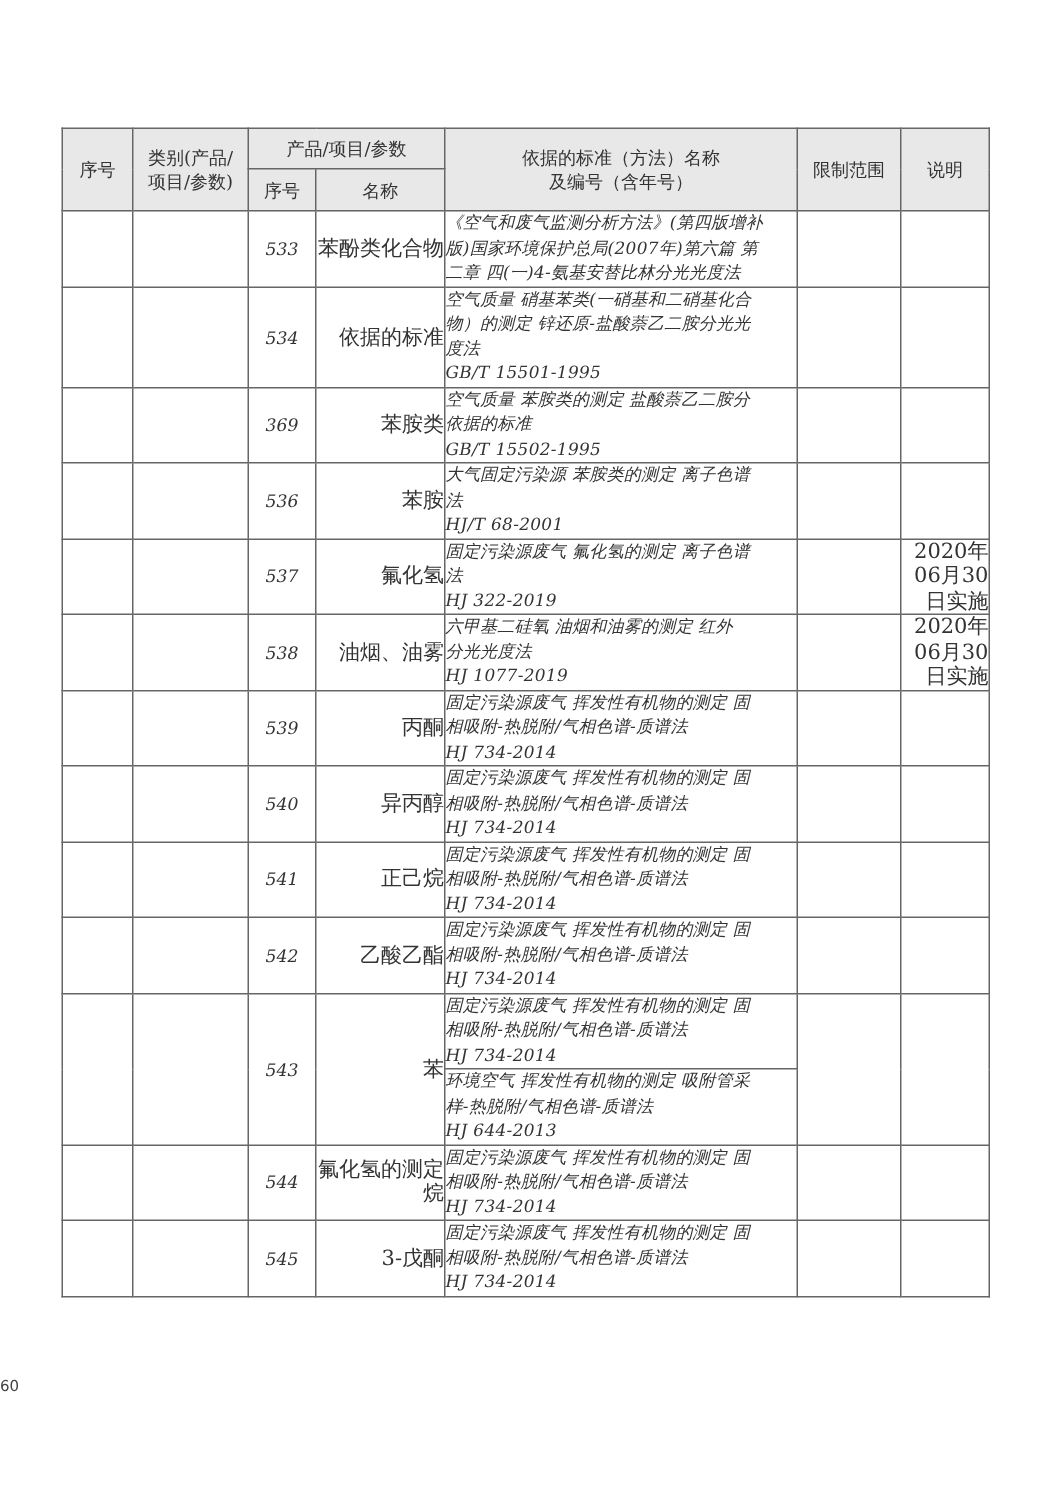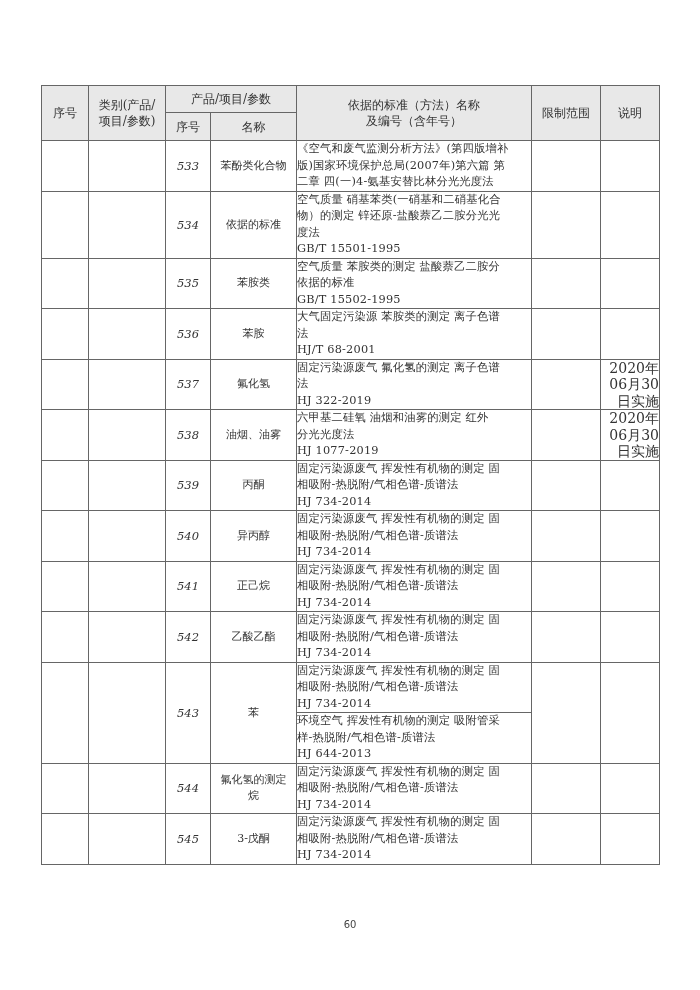--- a/index.html
+++ b/index.html
@@ -4,26 +4,26 @@
 <style>
   html, body { margin: 0; padding: 0; background: #ffffff; }
   body { width: 700px; height: 990px; position: relative; overflow: hidden;
          font-family: "DejaVu Serif", "Liberation Serif", serif; color: #333; }
   .page { position: absolute; left: 0; top: 0; width: 700px; height: 990px; }
   table.std { position: absolute; left: 41px; top: 85px; border-collapse: collapse;
               table-layout: fixed; width: 618px; font-size: 11.5px; }
   table.std td, table.std th { border: 1px solid #666; padding: 0; vertical-align: middle; }
   table.std th { background: #e8e8e8; font-weight: normal; text-align: center; font-size: 12px; line-height: 16px; }
   td.c { text-align: center; }
-  td.method { padding: 0 2px 0 4px; line-height: 16.5px; text-align: left; font-size: 11.3px; letter-spacing: 0.2px; }
-  td.name { padding-left: 6px; text-align: center; font-size: 11px; line-height: 16px; }
+  td.method { padding: 0 2px 0 4px; line-height: 16.5px; text-align: left; font-size: 11.3px; letter-spacing: 0.2px; font-style: italic; }
+  td.name { padding-left: 6px; text-align: right; font-size: 14px; line-height: 16px; }
   td.num { text-align: center; font-family: "DejaVu Serif", serif; font-size: 11.5px; font-style: italic; }
   td.note { text-align: right; padding-right: 3px; line-height: 16.5px; font-size: 14px; }
   .line { display: block; white-space: nowrap; }
-  .pageno { position: absolute; top: 919px; left: 0; width: 700px; text-align: center;
+  .pageno { position: absolute; top: 919px; left: 0; width: 700px; text-align: left;
             font-family: "DejaVu Sans", "Liberation Sans", sans-serif; font-size: 10px; color: #444; }
 </style>
 </head>
 <body>
 
 <div class="page">
   <table class="std">
     <colgroup>
       <col style="width:47px">
         <col style="width:77px">
@@ -81,21 +81,21 @@
             <span class="line">物）的测定 锌还原-盐酸萘乙二胺分光光</span>
             <span class="line">度法</span>
             <span class="line">GB/T 15501-1995</span>
           </td>
           <td></td>
           <td class="note"></td>
         </tr>
         <tr style="height: 50.5px;">
           <td class="c"></td>
           <td class="c"></td>
-          <td class="num">535</td>
+          <td class="num">369</td>
           <td class="name">
             <span class="line">苯胺类</span>
           </td>
           <td class="method">
             <span class="line">空气质量 苯胺类的测定 盐酸萘乙二胺分</span>
             <span class="line">依据的标准</span>
             <span class="line">GB/T 15502-1995</span>
           </td>
           <td></td>
           <td class="note"></td>

